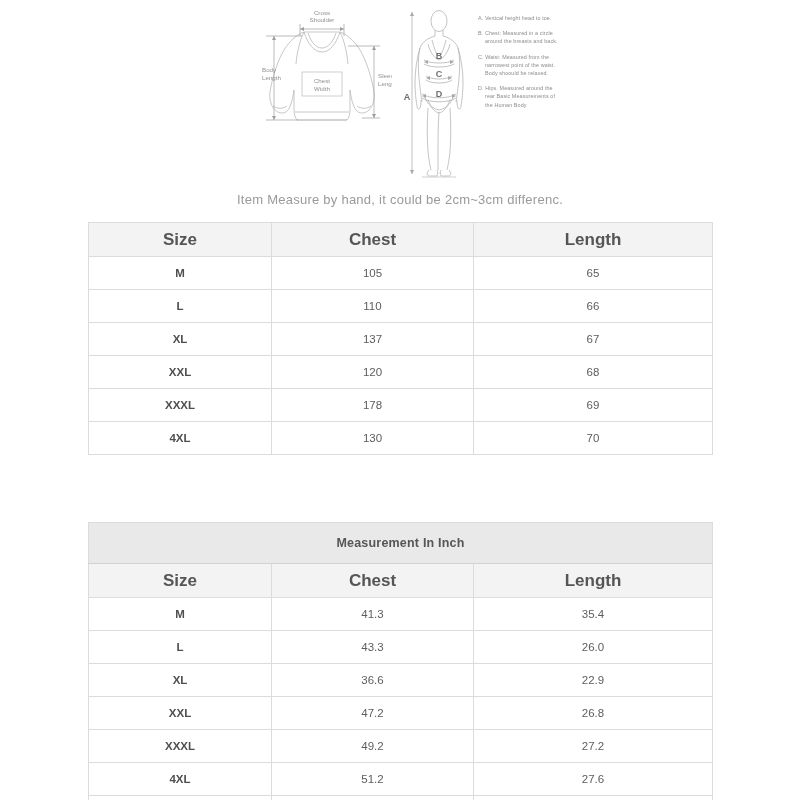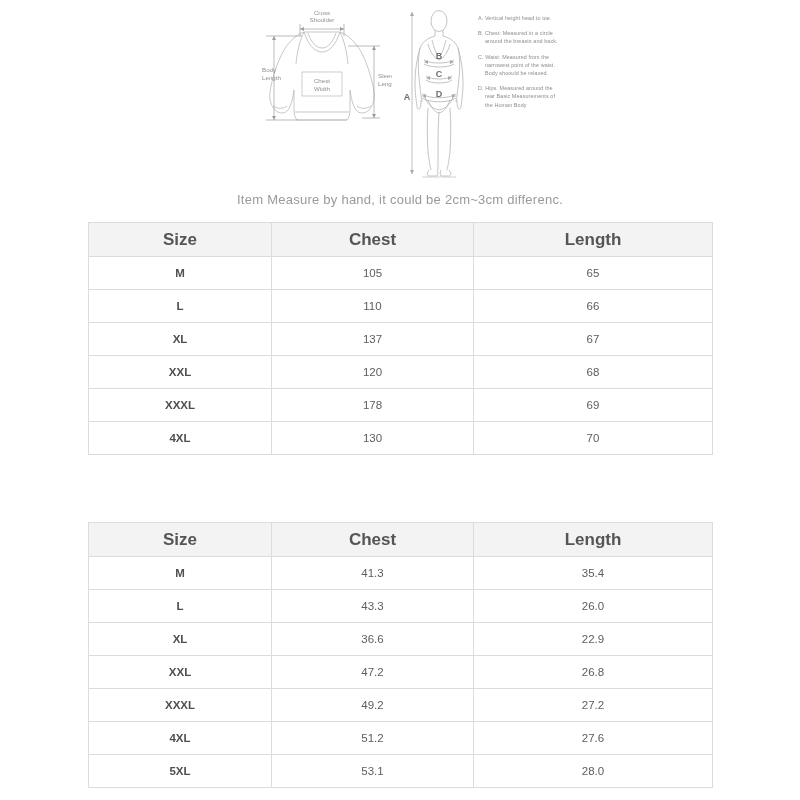--- a/index.html
+++ b/index.html
@@ -321,20 +321,23 @@
     </tbody>
   </table>
 
   <table class="size-table" id="table-in">
     <colgroup>
       <col class="col-size">
         <col class="col-chest">
         <col class="col-length">
     </colgroup>
     <tbody>
+      <tr class="title-row">
+        <td colspan="3">Measurement In Inch</td>
+      </tr>
       <tr class="head-row">
         <th>Size</th>
         <th>Chest</th>
         <th>Length</th>
       </tr>
       <tr class="data-row">
         <td class="size-cell">M</td>
         <td>41.3</td>
         <td>35.4</td>
       </tr>

